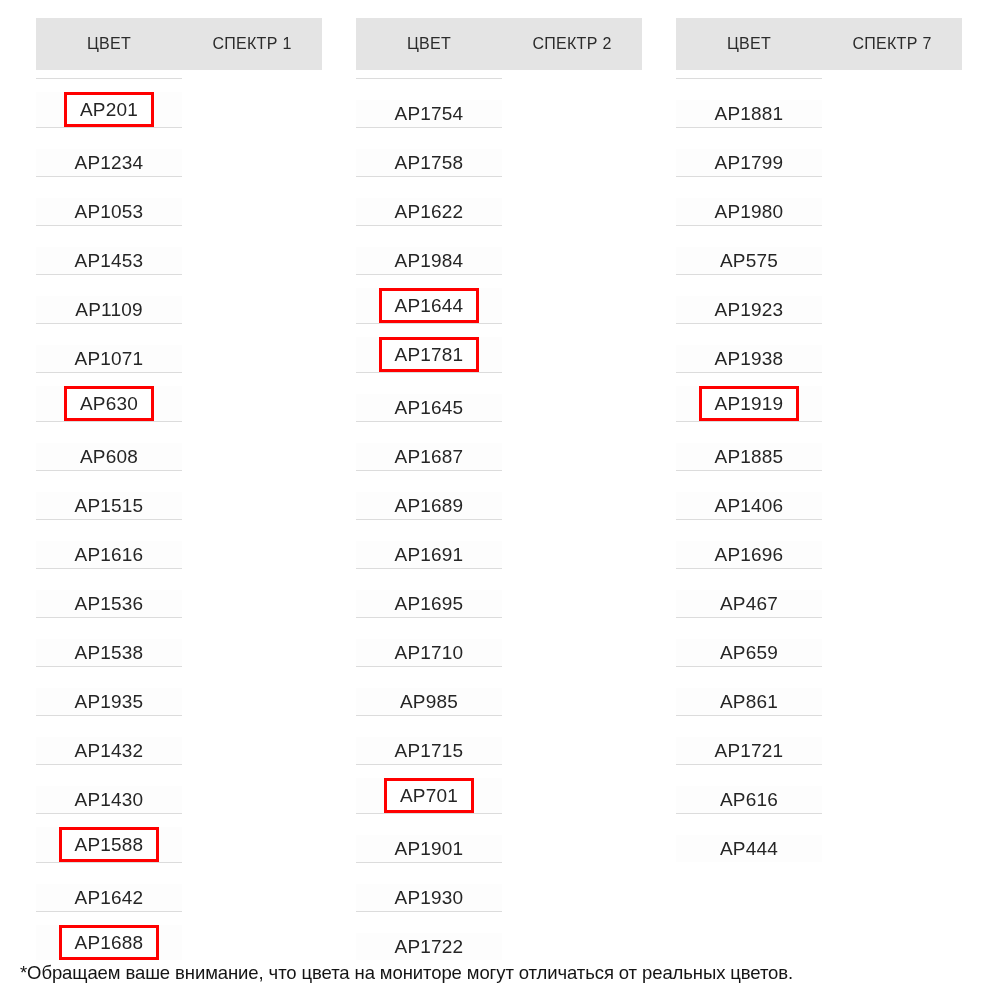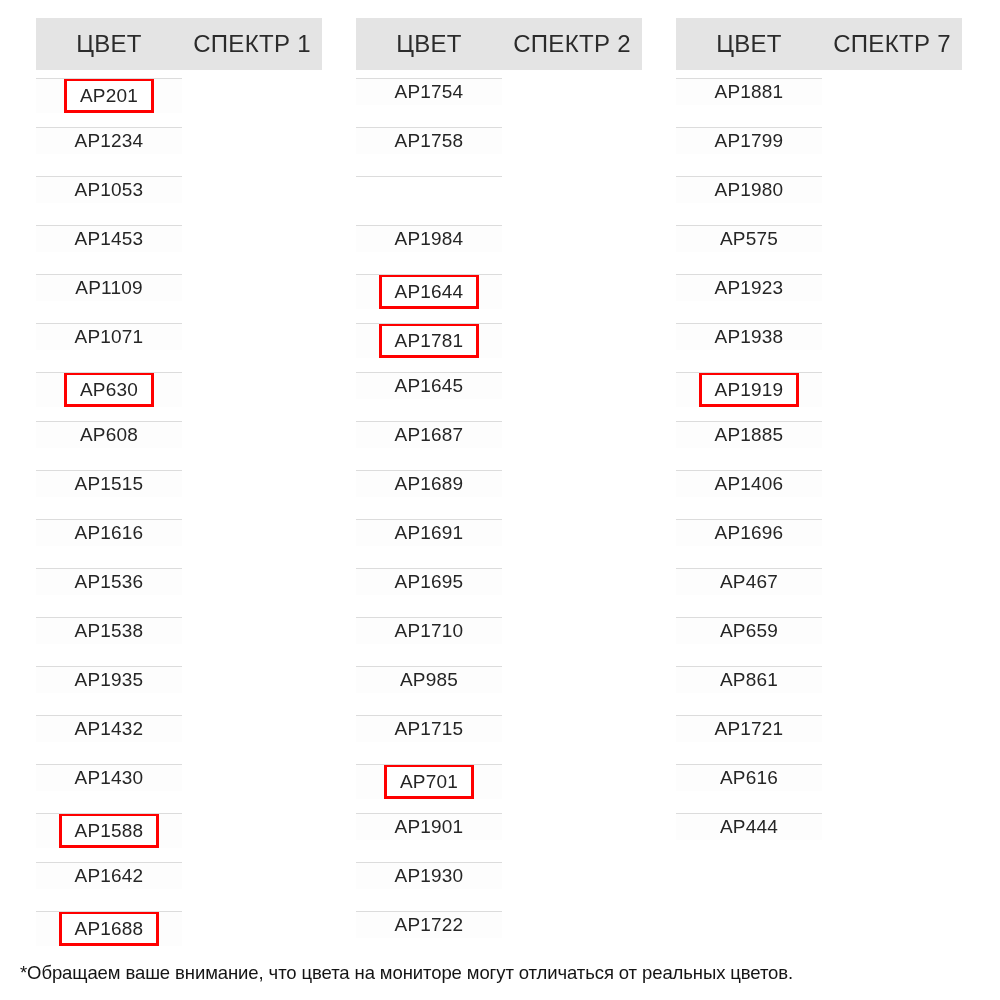--- a/index.html
+++ b/index.html
@@ -25,35 +25,35 @@
   }
 
   
   .thead{
     height:52px;
     background:#e4e4e4;
     display:flex;
     align-items:center;
   }
   .th{
-    font-size:24px;
+    font-size:16px;
     color:#2b2b2b;
     letter-spacing:.3px;
     text-align:center;
     white-space:nowrap;
   }
   .th-code{width:146px;}
   .th-spec{width:140px;}
 
   
   .tbody{display:flex;flex-direction:column;padding-top:8px;}
   .row{
     height:49px;
     display:flex;
-    align-items:flex-start;
+    align-items:flex-end;
     position:relative;
   }
   .row::before{
     content:"";
     position:absolute;
     left:0;top:0;
     width:146px;height:1px;
     background:#dcdcdc;
   }
   .cell-code{
@@ -300,20 +300,23 @@
           </div>
           <div class="row">
             <div class="cell-code">
               <span class="code-text">AP1758</span>
             </div>
             <div class="cell-swatch">
               <div class="swatch" style="background: rgb(220, 192, 189);"></div>
             </div>
           </div>
           <div class="row">
+            <div class="cell-code">
+              <span class="code-text">AP1622</span>
+            </div>
             <div class="cell-swatch">
               <div class="swatch" style="background: rgb(231, 200, 192);"></div>
             </div>
           </div>
           <div class="row">
             <div class="cell-code">
               <span class="code-text">AP1984</span>
             </div>
             <div class="cell-swatch">
               <div class="swatch" style="background: rgb(218, 36, 97);"></div>

